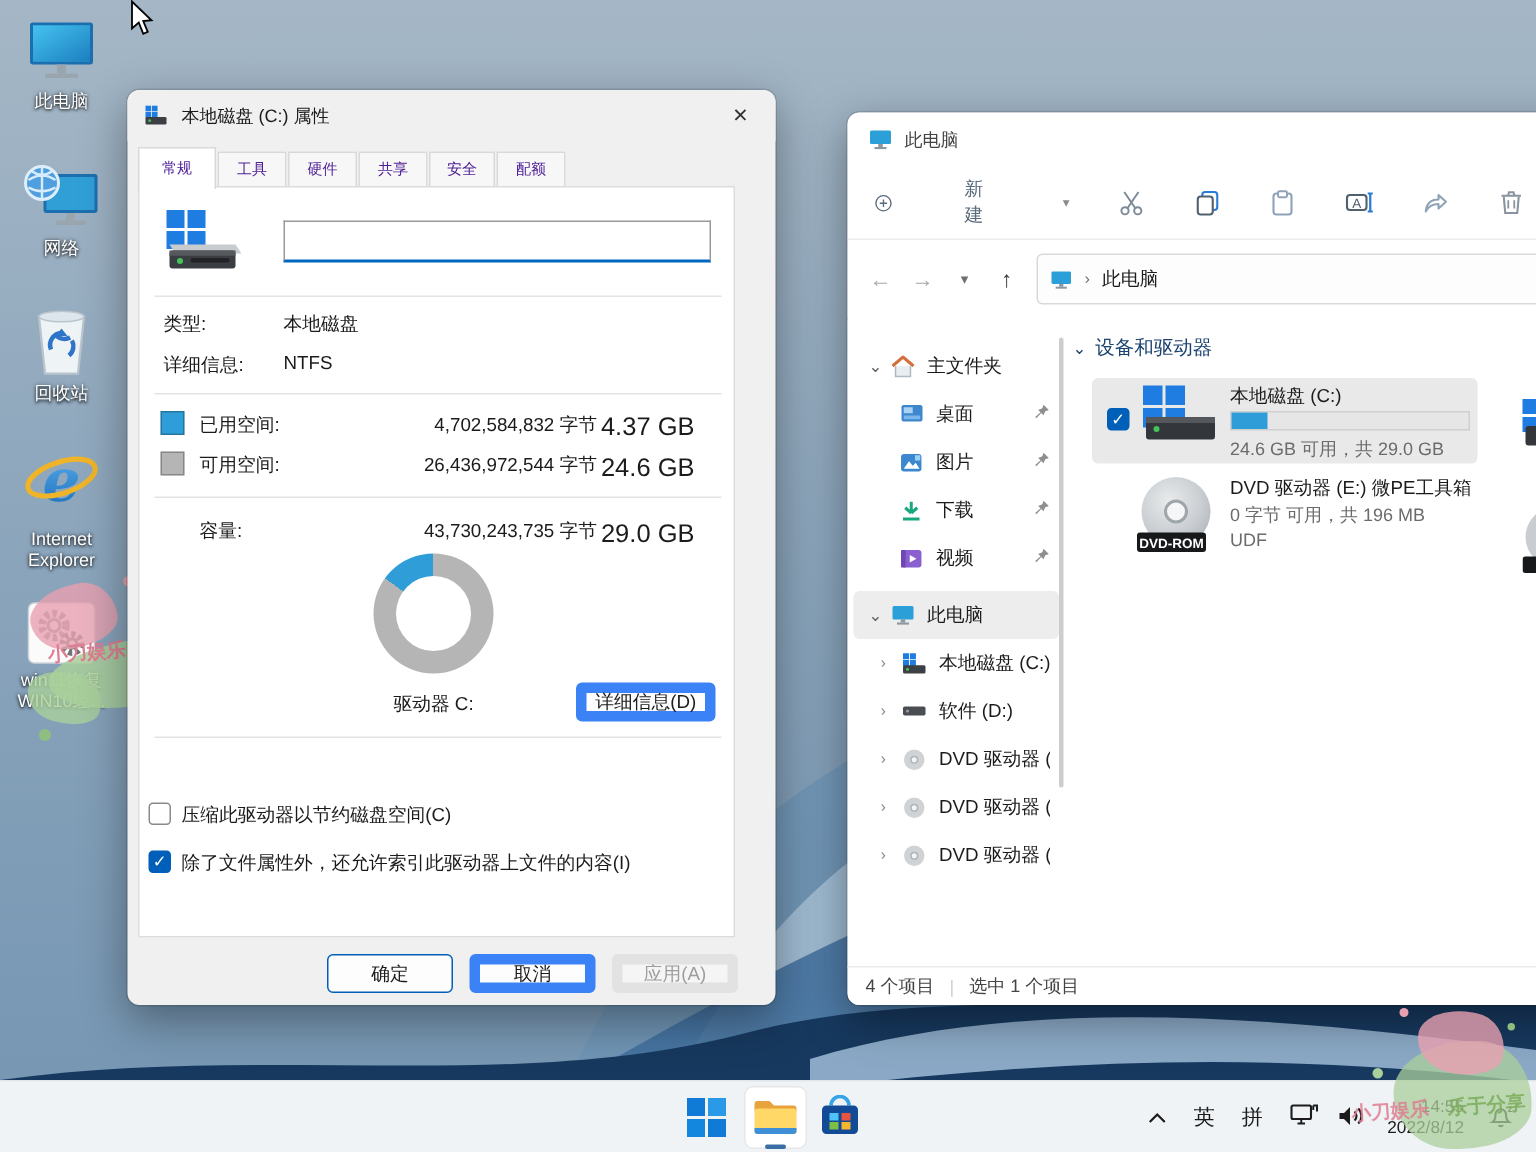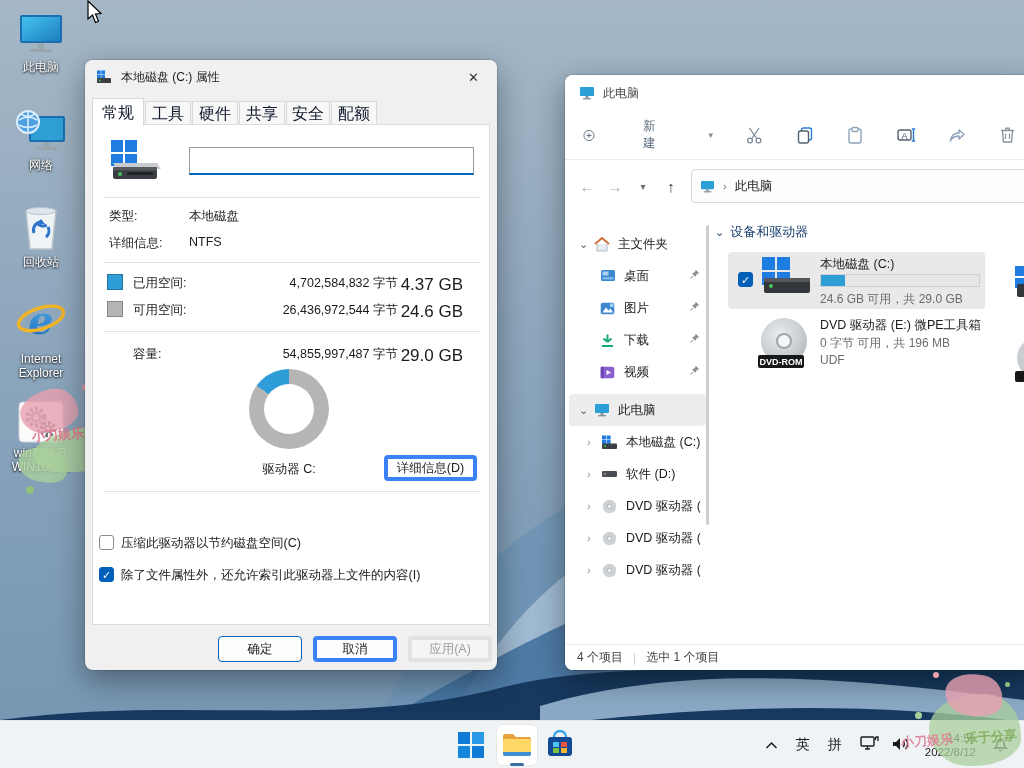--- a/index.html
+++ b/index.html
@@ -5,33 +5,33 @@
   html,body{margin:0;padding:0;}
   body{width:1024px;height:768px;overflow:hidden;position:relative;
        font-family:"Liberation Sans","DejaVu Sans",sans-serif;color:#1b1b1b;background:#8fa7bc;}
   .abs{position:absolute;}
   .sep{position:absolute;height:1px;background:#e3e3e3;}
   
   .dicon{position:absolute;width:78px;text-align:center;cursor:default;}
   .dicon .art{width:52px;height:48px;margin:0 auto;display:flex;align-items:center;justify-content:center;}
   .dicon .cap{font-size:12px;color:#fff;text-shadow:0 1px 2px rgba(0,0,0,.85),0 0 3px rgba(0,0,0,.6);line-height:14px;margin-top:2px;}
   
-  .win{position:absolute;background:#fff;box-shadow:0 10px 30px rgba(0,0,0,.38),0 0 0 1px rgba(0,0,0,.12);}
+  .win{position:absolute;background:#fff;box-shadow:0 10px 30px rgba(0,0,0,.38),0 0 0 1px rgba(0,0,0,.12);padding-left:20px;}
   
   #dialog{left:85px;top:60px;width:412px;height:610px;border-radius:8px;background:#f0f0f0;z-index:10;}
   #dialog .titlebar{position:absolute;left:0;top:0;right:0;height:34px;background:#f0f0f0;border-radius:8px 8px 0 0;display:flex;align-items:center;padding:0 10px;}
   #dialog .title{font-size:12px;margin-left:8px;}
-  .tab{position:absolute;top:41px;height:24px;line-height:24px;font-size:16px;text-align:center;color:#0f172a;border:1px solid #d9d9d9;background:#f7f7f7;box-sizing:border-box;}
+  .tab{position:absolute;top:41px;height:24px;line-height:24px;font-size:10px;text-align:center;color:#4c1d95;border:1px solid #d9d9d9;background:#f7f7f7;box-sizing:border-box;}
   .tab.active{top:38px;height:28px;line-height:28px;background:#fff;border-bottom:none;z-index:3;}
   #tabpage{position:absolute;left:7px;top:64px;width:398px;height:501px;background:#fff;border:1px solid #dcdcdc;box-sizing:border-box;z-index:2;}
   .fieldlabel{position:absolute;font-size:12.5px;color:#1b1b1b;}
   .bytecol{position:absolute;font-size:12.5px;text-align:right;width:150px;}
   .gbcol{position:absolute;font-size:17px;text-align:right;width:70px;}
   .swatch{position:absolute;width:16px;height:16px;border:1px solid rgba(0,0,0,.25);box-sizing:border-box;}
-  .btn{position:absolute;height:26px;border:4px solid #3b82f6;background:#fdfdfd;border-radius:4px;font-size:12.5px;display:flex;align-items:center;justify-content:center;box-sizing:border-box;cursor:default;}
+  .btn{position:absolute;height:26px;border:7px solid #3b82f6;background:#fdfdfd;border-radius:4px;font-size:12.5px;display:flex;align-items:center;justify-content:center;box-sizing:border-box;cursor:default;}
   .btn.primary{border:1.5px solid #005fb8;}
   .btn.disabled{color:#9d9d9d;background:#f5f5f5;border-color:#e2e2e2;}
   .cb{position:absolute;width:15px;height:15px;border:1px solid #8a8a8a;border-radius:3px;background:#fff;box-sizing:border-box;}
   .cb.checked{background:#005fb8;border-color:#005fb8;color:#fff;font-size:11px;line-height:14px;text-align:center;}
   
   #explorer{left:565px;top:75px;width:470px;height:595px;border-radius:8px 0 0 8px;z-index:5;overflow:hidden;background:#fff;}
   #explorer .titlebar{position:absolute;left:0;top:0;right:0;height:36px;display:flex;align-items:center;padding:0 14px;background:#fff;}
   #explorer .title{font-size:12px;margin-left:8px;color:#444;}
   #toolbar{position:absolute;left:0;top:36px;right:0;height:48px;background:#fff;border-bottom:1px solid #ececec;display:flex;align-items:center;}
   .tbtn{display:flex;align-items:center;gap:5px;padding:6px 8px;border-radius:4px;color:#5a6b7d;font-size:12.5px;}
@@ -500,21 +500,21 @@
     <span class="bytecol" style="left:155px;top:150px;">4,702,584,832 字节</span>
     <span class="gbcol" style="left:300px;top:150px;">4.37 GB</span>
 
     <span class="swatch" style="left:14px;top:176px;background:#b5b5b5;"></span>
     <span class="fieldlabel" style="left:40px;top:177px;">可用空间:</span>
     <span class="bytecol" style="left:155px;top:177px;">26,436,972,544 字节</span>
     <span class="gbcol" style="left:300px;top:177px;">24.6 GB</span>
 
     <div class="sep" style="left:10px;top:206px;width:378px;"></div>
     <span class="fieldlabel" style="left:40px;top:221px;">容量:</span>
-    <span class="bytecol" style="left:155px;top:221px;">54,855,997,487 字节</span>
+    <span class="bytecol" style="left:155px;top:221px;">43,730,243,735 字节</span>
     <span class="gbcol" style="left:300px;top:221px;">29.0 GB</span>
 
     <div class="abs" style="left: 156px; top: 244px; width: 80px; height: 80px; border-radius: 50%; background: conic-gradient(from 306deg, rgb(47, 158, 216) 0deg, rgb(47, 158, 216) 54deg, rgb(181, 181, 181) 54deg, rgb(181, 181, 181) 360deg);">
       <div style="position:absolute;left:15px;top:15px;width:50px;height:50px;border-radius:50%;background:#fff;"></div>
     </div>
     <span class="fieldlabel" style="left:156px;top:336px;width:80px;text-align:center;">驱动器 C:</span>
     <div class="btn" style="left:291px;top:330px;width:93px;">详细信息(D)</div>
 
     <div class="sep" style="left:10px;top:366px;width:378px;"></div>
 

